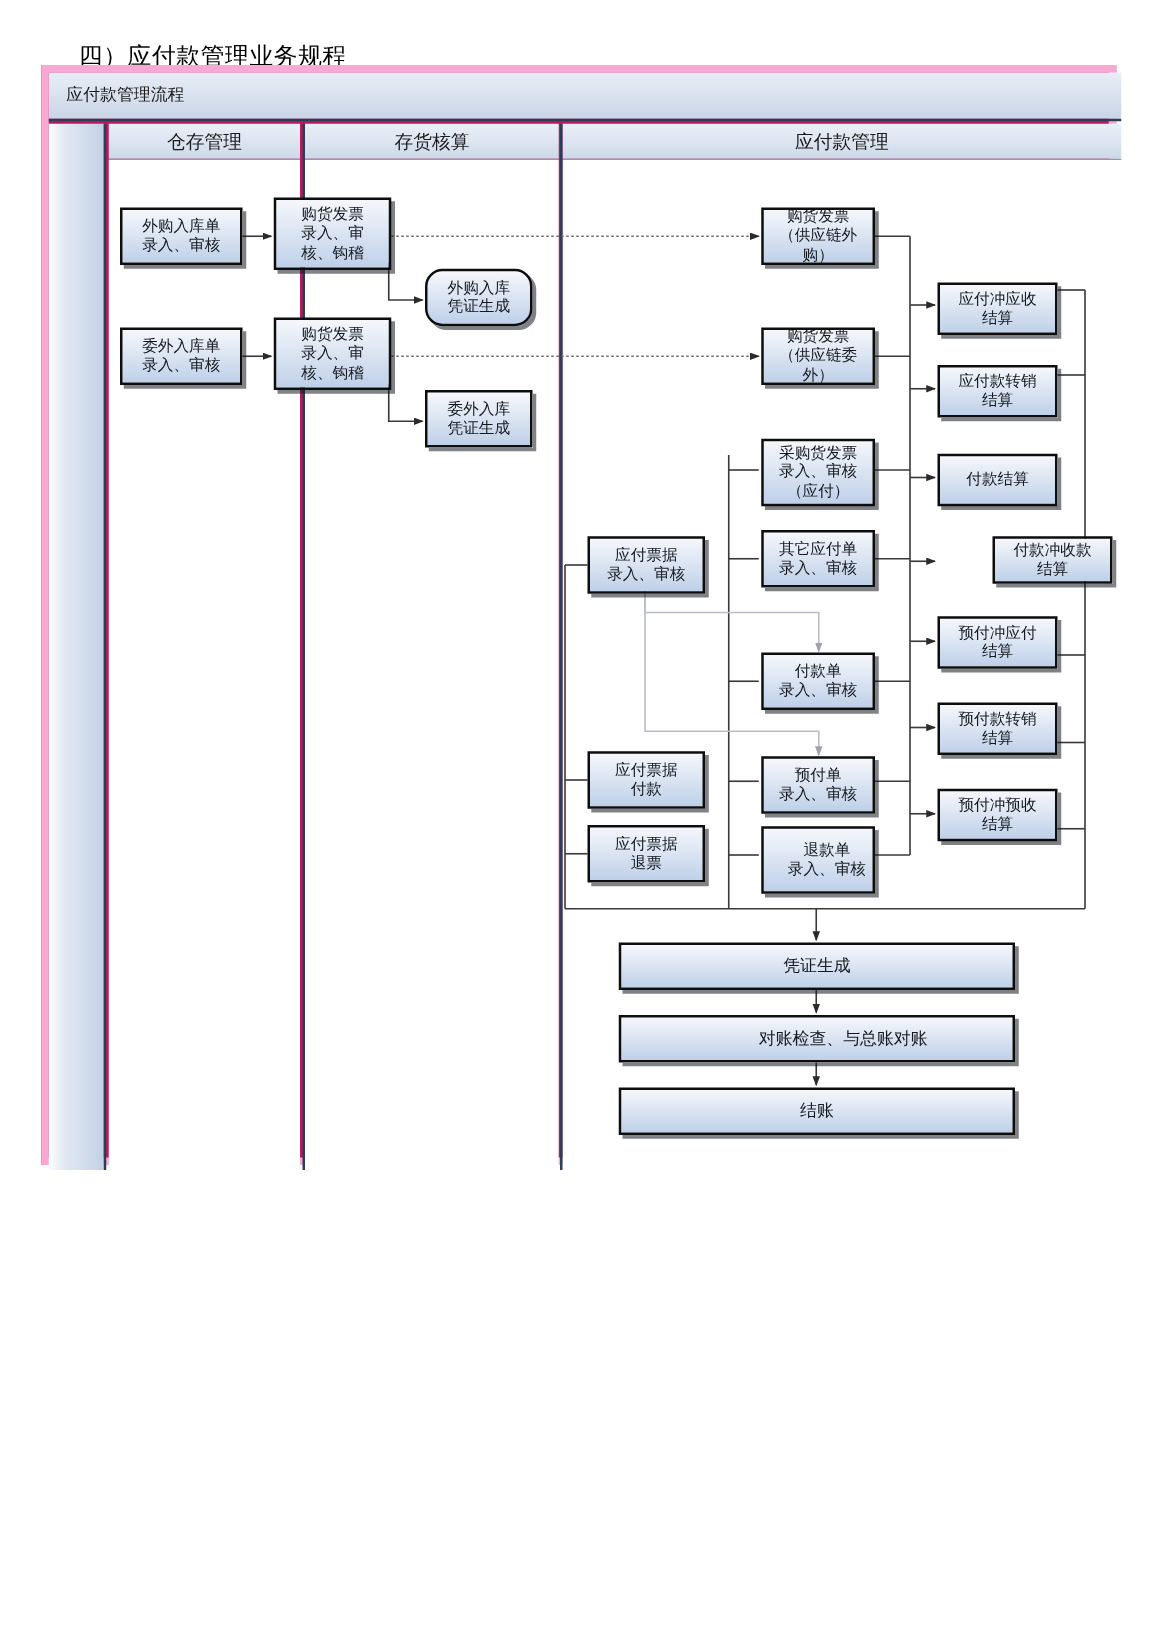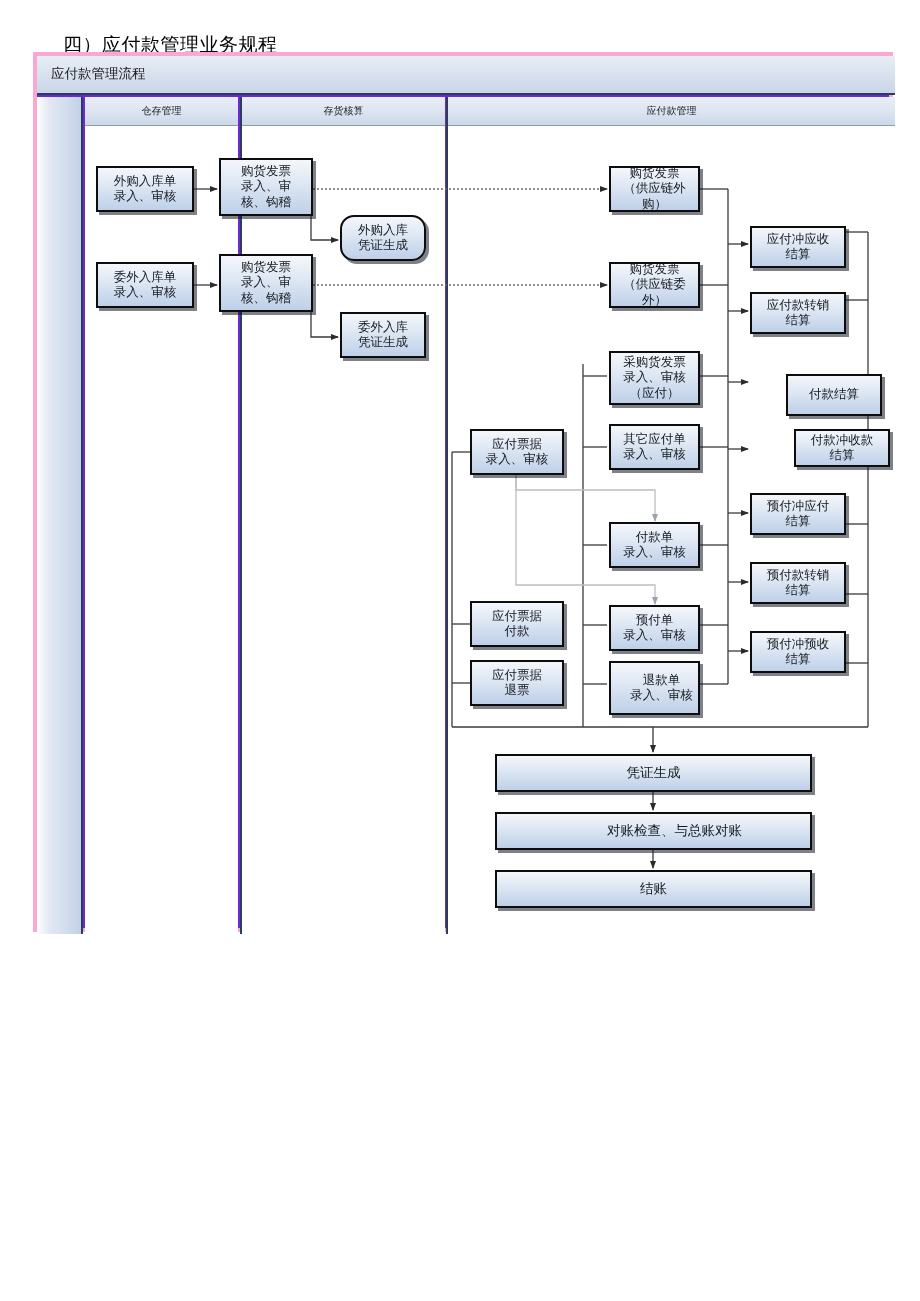--- a/index.html
+++ b/index.html
@@ -27,22 +27,22 @@
     letter-spacing: 0.5px;
     white-space: nowrap;
     margin-top: 20px;
   }
 
   
   #frame {
     position: absolute;
     left: 33px; top: 52px;
     width: 860px; height: 880px;
-    border: 4px solid #f9a8d4;
-    background: #6d28d9;
+    border: 6px solid #f9a8d4;
+    background: #be185d;
   }
 
   
   #banner {
     position: absolute;
     left: 0; top: 0;
     width: 858px; height: 39px;
     background: linear-gradient(to bottom, #e8eef6 0%, #dae3ef 45%, #c9d5e6 100%);
     border-bottom: 2px solid #2c3e57;
   }
@@ -66,21 +66,21 @@
   
   .col-head {
     position: absolute;
     top: 41px;
     height: 29px;
     background: linear-gradient(to bottom, #e9eff7 0%, #dde5f1 50%, #ccd8e8 100%);
     border-bottom: 1px solid #8d9cb4;
     display: flex;
     align-items: center;
     justify-content: center;
-    font-size: 10px;
+    font-size: 15px;
     color: #1b1b1b;
   }
   .col-sep {
     position: absolute;
     top: 41px;
     width: 2px;
     height: 837px;
     background: #2c3e57;
   }
   .col-body {
@@ -251,21 +251,21 @@
 录入、审核</div>
   <div class="node" style="left:470px; top:601px; width:94px; height:46px;">应付票据
 付款</div>
   <div class="node" style="left:470px; top:660px; width:94px; height:46px;">应付票据
 退票</div>
 
   <div class="node" style="left:750px; top:226px; width:96px; height:42px;">应付冲应收
 结算</div>
   <div class="node" style="left:750px; top:292px; width:96px; height:42px;">应付款转销
 结算</div>
-  <div class="node" style="left:786px; top:363px; width:96px; height:42px;margin-top:11px;">付款结算</div>
+  <div class="node" style="left:750px; top:363px; width:96px; height:42px;">付款结算</div>
   <div class="node" style="left:750px; top:429px; width:96px; height:38px;margin-left:44px;">付款冲收款
 结算</div>
   <div class="node" style="left:750px; top:493px; width:96px; height:42px;">预付冲应付
 结算</div>
   <div class="node" style="left:750px; top:562px; width:96px; height:42px;">预付款转销
 结算</div>
   <div class="node" style="left:750px; top:631px; width:96px; height:42px;">预付冲预收
 结算</div>
 
   <div class="node wide" style="left:495px; top:754px; width:317px; height:38px;">凭证生成</div>

